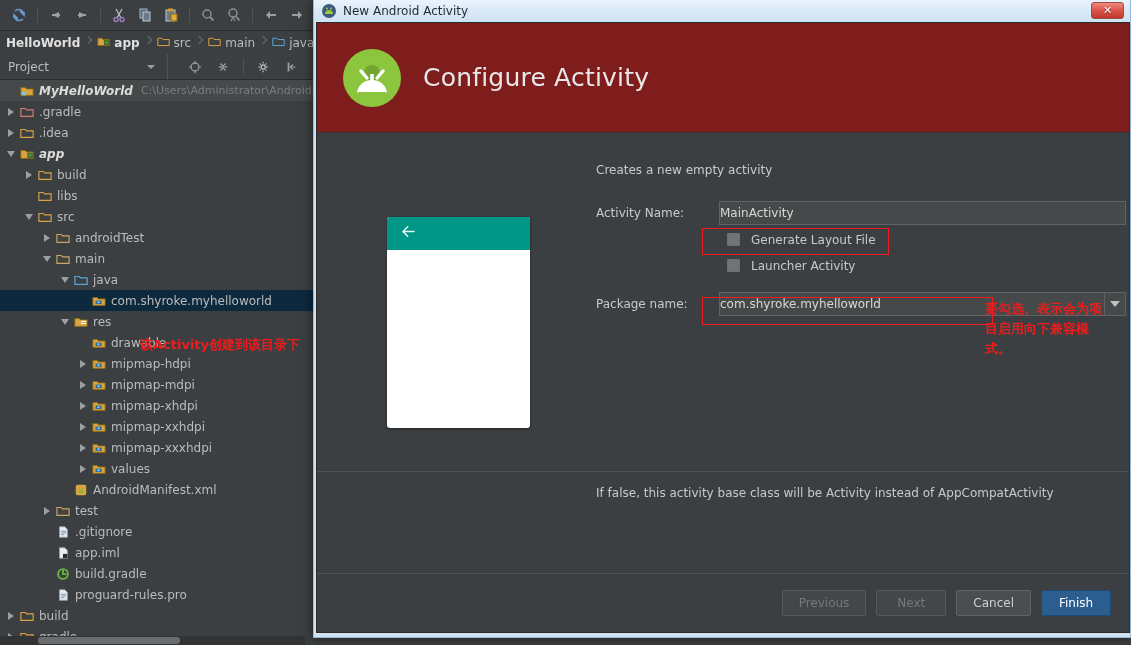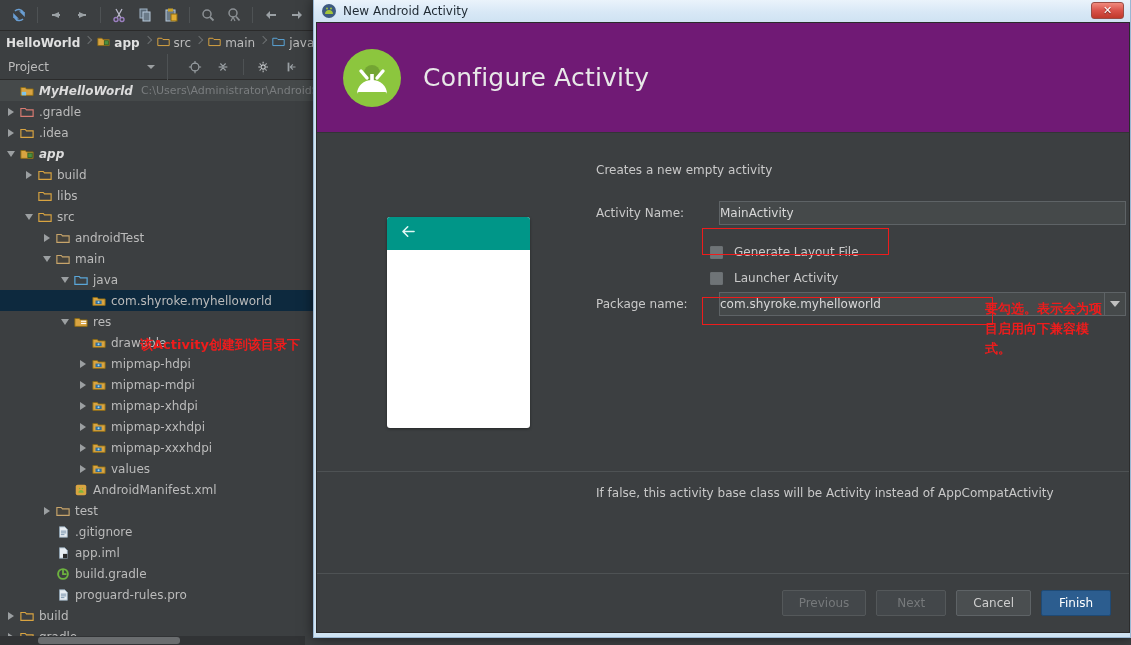--- a/index.html
+++ b/index.html
@@ -122,21 +122,21 @@
     color: #ffffff; font-size: 11px; font-weight: bold;
     text-shadow: 0 1px 1px rgba(0,0,0,0.5);
   }
   .dlg-body {
     position: absolute; left: 2px; top: 22px; width: 814px; height: 611px;
     background: #3c3f41; border: 1px solid #2b2b2b;
     overflow: hidden;
   }
 
   .dlg-head {
-    height: 110px; background: #701a75; border-bottom: 1px solid #323536;
+    height: 110px; background: #7f1d1d; border-bottom: 1px solid #323536;
     display: flex; align-items: center; padding-left: 24px;
   }
   .dlg-logo { width: 62px; height: 62px; flex: 0 0 62px; }
   .dlg-head-text { padding-left: 20px; }
   .dlg-h1 { font-size: 25px; color: #e8e8e8; font-weight: normal; letter-spacing: .2px; }
   .dlg-h2 { font-size: 13px; color: #c4c4c4; padding-top: 9px; }
 
   .dlg-main { position: relative; height: 420px; }
 
   .preview-phone {
@@ -161,21 +161,21 @@
   .fcombo .finput { flex: 1; }
   .combo-arrow {
     width: 21px; height: 24px; background: #45494a; border: 1px solid #5e6366;
     border-left: none; display: flex; align-items: center; justify-content: center;
   }
   .combo-arrow i {
     width: 0; height: 0; border-left: 5px solid transparent;
     border-right: 5px solid transparent; border-top: 6px solid #c0c0c0;
   }
 
-  .cbrow { display: flex; align-items: flex-end; height: 26px; margin-left: 67px; position: relative; padding-left: 47px; }
+  .cbrow { display: flex; align-items: flex-start; height: 26px; margin-left: 84px; position: relative; padding-left: 47px; }
   .cbbox {
     width: 13px; height: 13px; flex: 0 0 13px; border: 1px solid #6b7073;
     background: #6f7477; border-radius: 1px; position: relative;
   }
   .cbbox.checked { background: #4b88c4; border-color: #3d6e9e; }
   .cbbox.checked::after {
     content: ""; position: absolute; left: 4px; top: 1px; width: 4px; height: 8px;
     border: solid #ffffff; border-width: 0 2px 2px 0; transform: rotate(42deg);
   }
   .cblabel { padding-left: 11px; font-size: 12px; color: #c9c9c9; }

